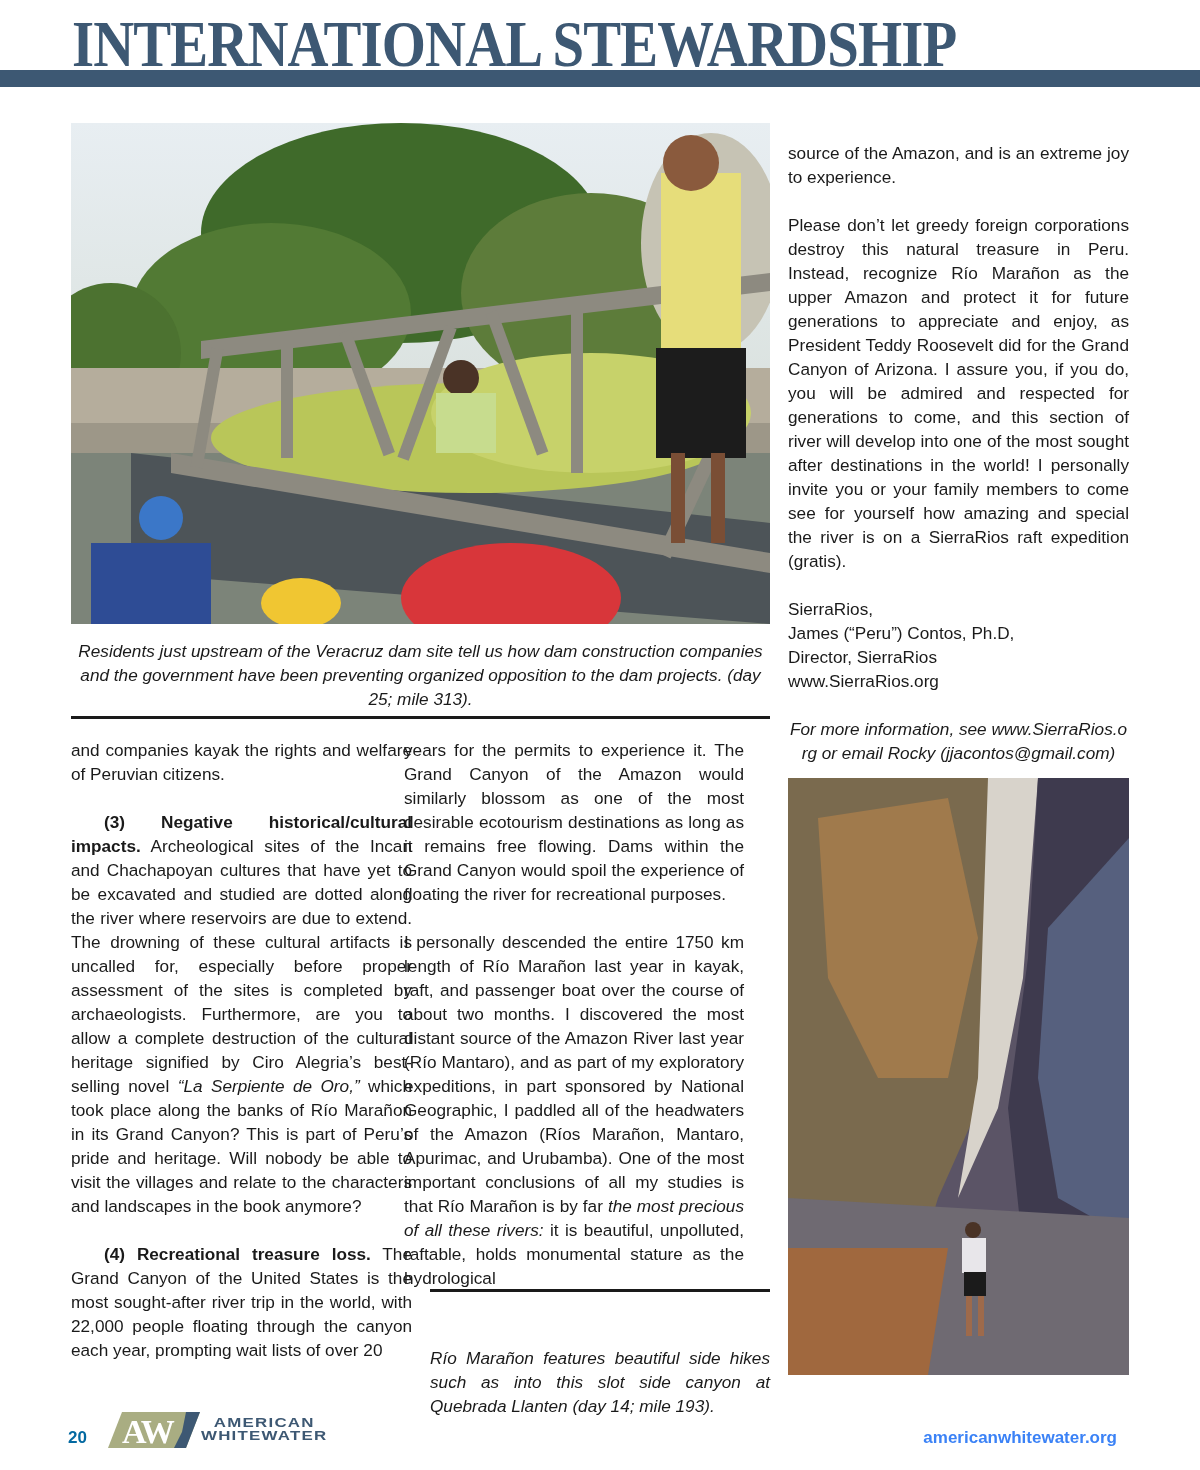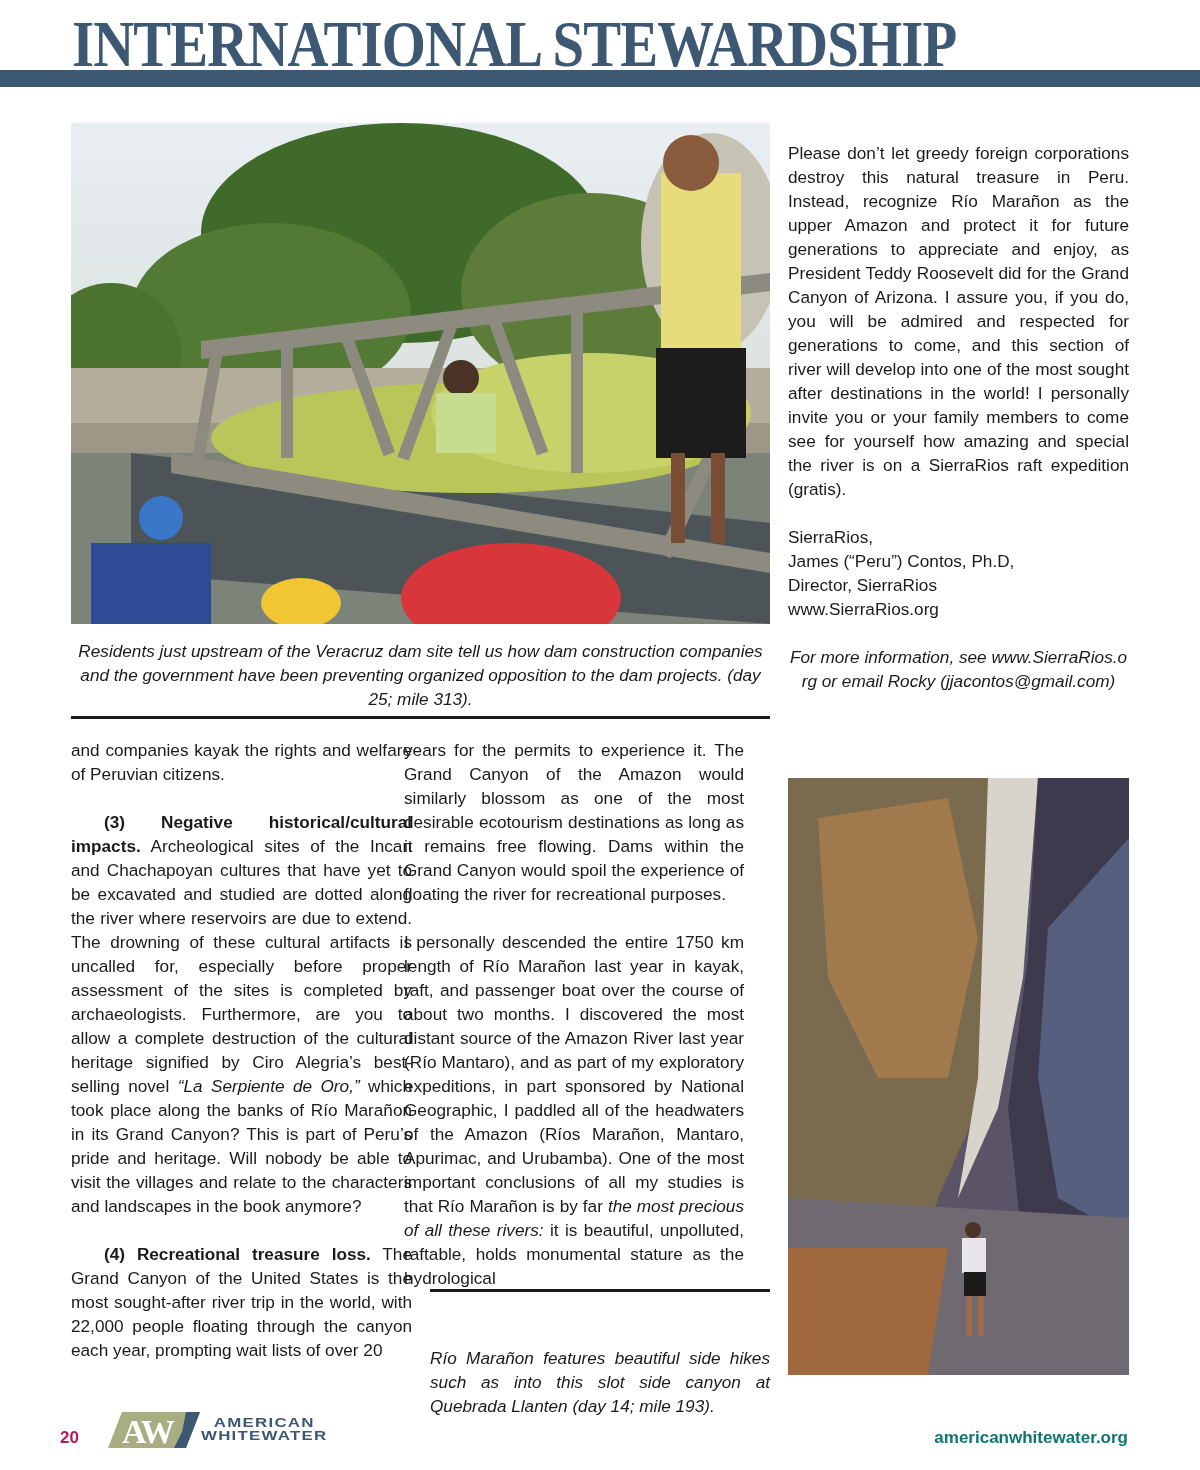--- a/index.html
+++ b/index.html
@@ -6,22 +6,22 @@
   body { width:1200px; height:1470px; position:relative; overflow:hidden; font-family:"Liberation Sans", sans-serif; color:#1a1a1a; }
   .header-band { position:absolute; left:0; top:70px; width:1200px; height:17px; background:#3d5873; }
   .header-title { position:absolute; left:72px; top:8px; font-family:"Liberation Serif", serif; font-weight:bold; font-size:66px; line-height:72px; color:#3d5873; letter-spacing:-1px; transform:scaleX(0.86); transform-origin:left top; white-space:nowrap; text-shadow: 0 0 0 #fff; }
   .photo1 { position:absolute; left:71px; top:123px; width:699px; height:501px; overflow:hidden; }
   .photo2 { position:absolute; left:788px; top:778px; width:341px; height:597px; overflow:hidden; }
   .txt { position:absolute; font-size:17.2px; line-height:24px; text-align:justify; }
   .txt p { margin:0; }
   .txt p + p { margin-top:24px; }
   .caption { font-style:italic; }
   .rule { position:absolute; height:3px; background:#1a1a1a; }
-  .footer-num { position:absolute; left:60px; top:1428px; font-size:17px; font-weight:bold; color:#be185d; }
-  .footer-url { position:absolute; right:72px; top:1428px; font-size:17px; font-weight:bold; color:#0f766e; }
+  .footer-num { position:absolute; left:68px; top:1428px; font-size:17px; font-weight:bold; color:#0369a1; }
+  .footer-url { position:absolute; right:83px; top:1428px; font-size:17px; font-weight:bold; color:#3b82f6; }
   .logo { position:absolute; left:108px; top:1412px; width:240px; height:36px;text-align:center; }
   .logo-text { position:absolute; left:93px; top:4px; font-family:"Liberation Sans", sans-serif; font-weight:bold; font-size:13.5px; line-height:13px; color:#3d5873; letter-spacing:1px; transform:scaleX(1.25); transform-origin:left top; }
   .bold { font-weight:bold;margin-left:33px; }
   .it { font-style:italic; }
 </style>
 </head>
 <body>
 
 <div class="header-band"></div>
 <div class="header-title">INTERNATIONAL STEWARDSHIP</div>
@@ -91,20 +91,21 @@
 </div>
 
 <div class="txt" style="left:404px; top:738px; width:340px;">
   <p>years for the permits to experience it. The Grand Canyon of the Amazon would similarly blossom as one of the most desirable ecotourism destinations as long as it remains free flowing. Dams within the Grand Canyon would spoil the experience of floating the river for recreational purposes.</p>
   <p><span>I personally descended the entire 1750 km length of Río Marañon last year in kayak, raft, and passenger boat over the course of about two months. I discovered the most distant source of the Amazon River last year (Río Mantaro), and as part of my exploratory expeditions, in part sponsored by National Geographic, I paddled all of the headwaters of the Amazon (Ríos Marañon, Mantaro, Apurimac, and Urubamba). One of the most important conclusions of all my studies is that Río Marañon is by far </span><span class="it">the most precious of all these rivers:</span><span> it is beautiful, unpolluted, raftable, holds monumental stature as the hydrological</span></p>
 </div>
 <div class="rule" style="left:430px; top:1289px; width:340px;"></div>
 <div class="txt caption" style="left:430px; top:1302px; width:340px;margin-top:44px;">Río Marañon features beautiful side hikes such as into this slot side canyon at Quebrada Llanten (day 14; mile 193).</div>
 
 <div class="txt" style="left:788px; top:141px; width:341px;">
+  <p>source of the Amazon, and is an extreme joy to experience.</p>
   <p>Please don’t let greedy foreign corporations destroy this natural treasure in Peru. Instead, recognize Río Marañon as the upper Amazon and protect it for future generations to appreciate and enjoy, as President Teddy Roosevelt did for the Grand Canyon of Arizona. I assure you, if you do, you will be admired and respected for generations to come, and this section of river will develop into one of the most sought after destinations in the world! I personally invite you or your family members to come see for yourself how amazing and special the river is on a SierraRios raft expedition (gratis).</p>
   <p style="text-align:left;">
     <span>SierraRios,</span><br>
     <span>James (“Peru”) Contos, Ph.D,</span><br>
     <span>Director, SierraRios</span><br>
     <span>www.SierraRios.org</span>
   </p>
   <p class="it" style="text-align:center; word-break:break-all;">For more information, see www.SierraRios.org or email Rocky (jjacontos@gmail.com)</p>
 </div>
 

